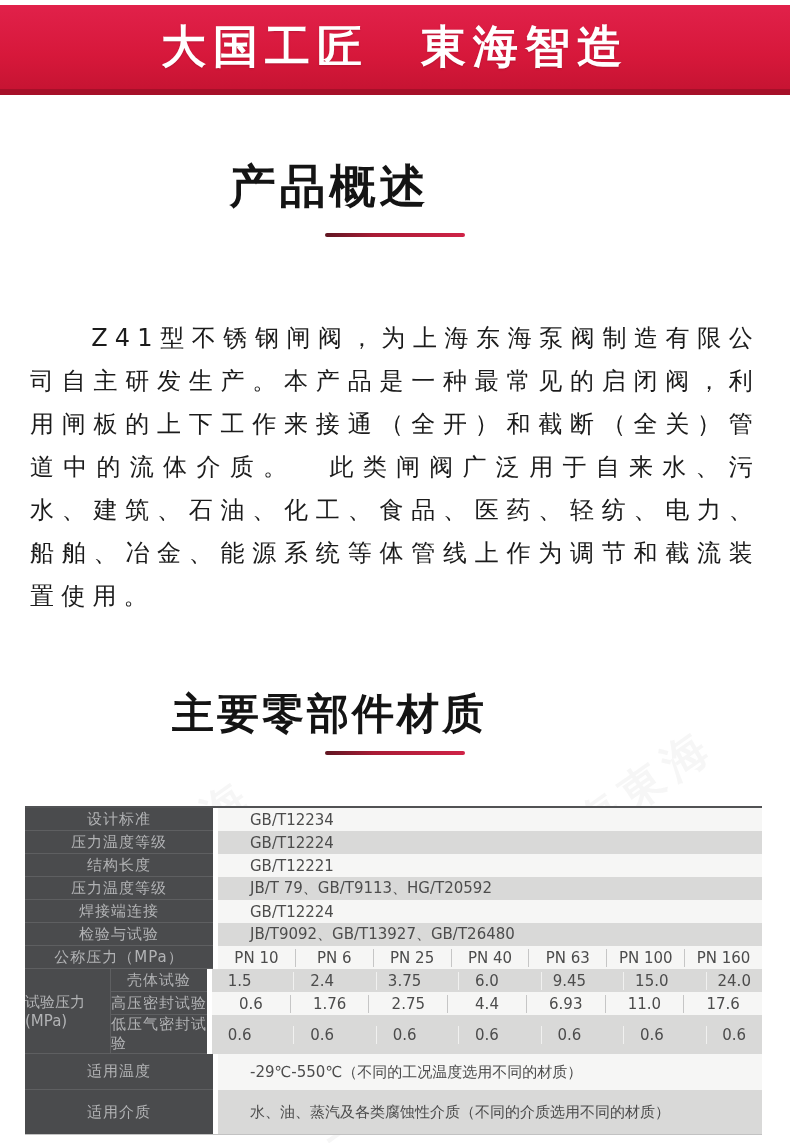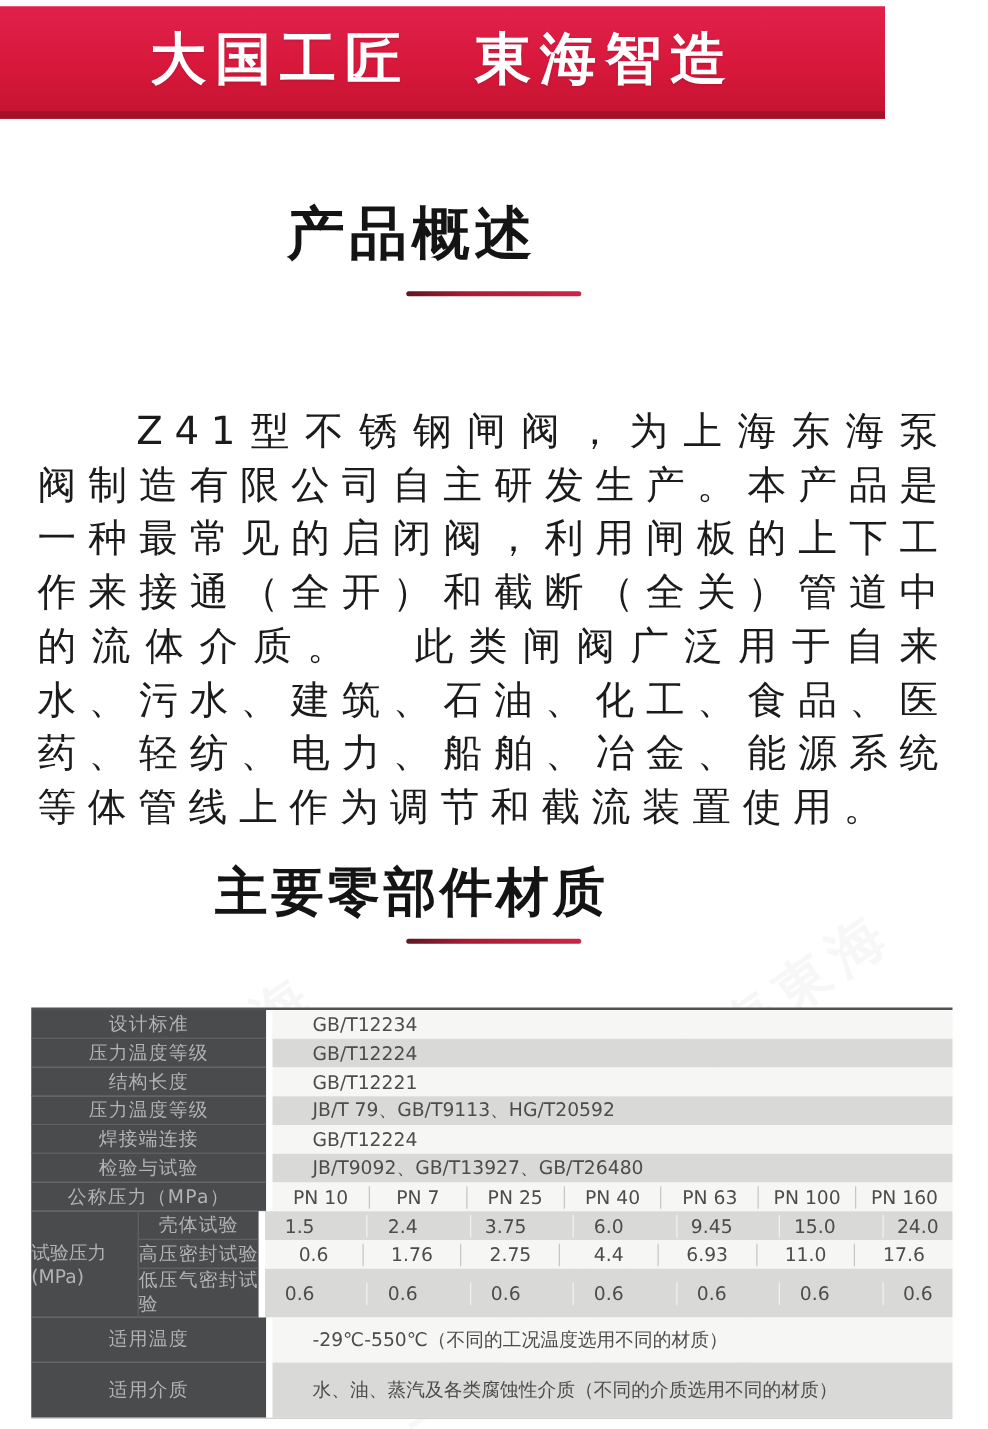--- a/index.html
+++ b/index.html
@@ -4,21 +4,21 @@
 <style>
   html,body { margin:0; padding:0; }
   body {
     width:790px; height:1143px; position:relative; overflow:hidden;
     background:#ffffff;
     font-family:"DejaVu Sans","Liberation Sans",sans-serif;
   }
 
   
   .banner {
-    position:absolute; top:5px; left:0; width:708px; height:90px;
+    position:absolute; top:5px; left:0; width:790px; height:90px;
     background:linear-gradient(180deg,#e1214a 0%,#d7183b 55%,#c41331 100%);
     box-shadow:inset 0 -6px 0 #a61029;
     display:flex; align-items:center; justify-content:center;
   }
   .banner-title {
     color:#ffffff; font-size:45px; font-weight:bold; letter-spacing:7px;
     text-shadow:0 1px 2px rgba(0,0,0,0.15); padding-bottom:6px;
   }
 
   
@@ -32,21 +32,21 @@
     position:absolute; left:50%; transform:translateX(-50%);
     width:140px; height:4px; border-radius:2px;
     background:linear-gradient(90deg,#5f1722 0%,#a81b35 35%,#d02347 100%);
   }
   #overview-underline  { top:233px; }
   #materials-underline { top:751px; }
 
   
   .overview-paragraph {
     position:absolute; top:293px; left:30px; width:730px;
-    font-size:31px; line-height:43px; letter-spacing:0.30em;
+    font-size:24px; line-height:43px; letter-spacing:0.30em;
     text-align:justify; color:#1b1b1b; text-indent:2.55em;
   }
 
   
   .wm {
     position:absolute; color:#6a6a6a; opacity:0.055; pointer-events:none;
     transform:rotate(-35deg); font-size:44px; letter-spacing:8px; font-weight:bold;
     white-space:nowrap;
   }
   .wm-circle {
@@ -158,21 +158,21 @@
     <div class="label">检验与试验</div>
     <div class="gap"></div>
     <div class="value">JB/T9092、GB/T13927、GB/T26480</div>
   </div>
 
   <div class="row white">
     <div class="label">公称压力（MPa）</div>
     <div class="gap"></div>
     <div class="value cols">
       <div class="cell">PN 10</div>
-      <div class="cell">PN 7</div>
+      <div class="cell">PN 6</div>
       <div class="cell">PN 25</div>
       <div class="cell">PN 40</div>
       <div class="cell">PN 63</div>
       <div class="cell">PN 100</div>
       <div class="cell">PN 160</div>
     </div>
   </div>
 
   <div class="tp-block">
     <div class="tp-outer">试验压力(MPa)</div>

